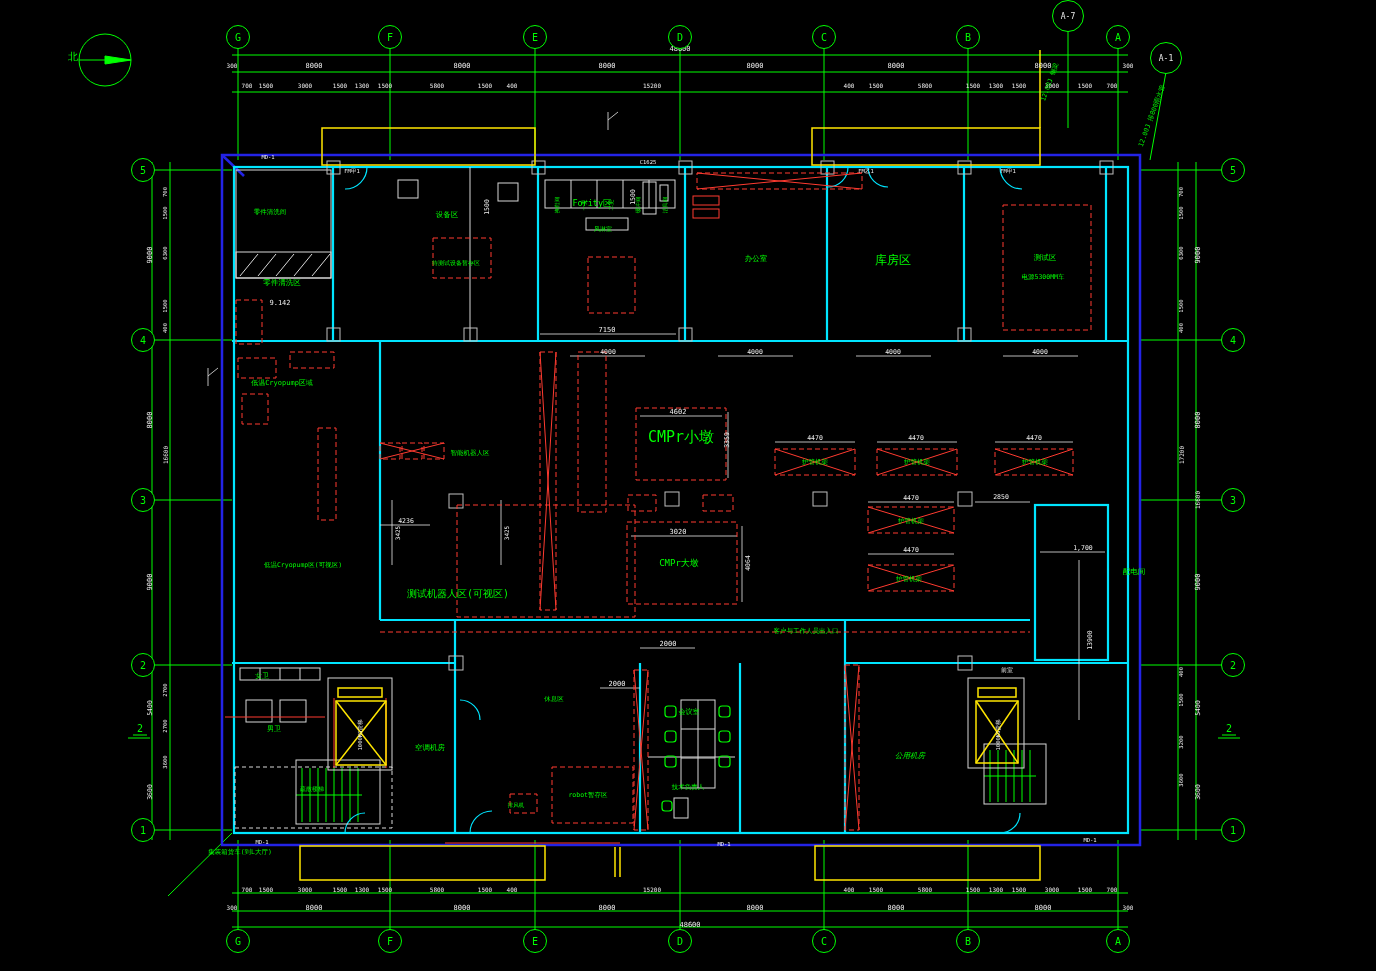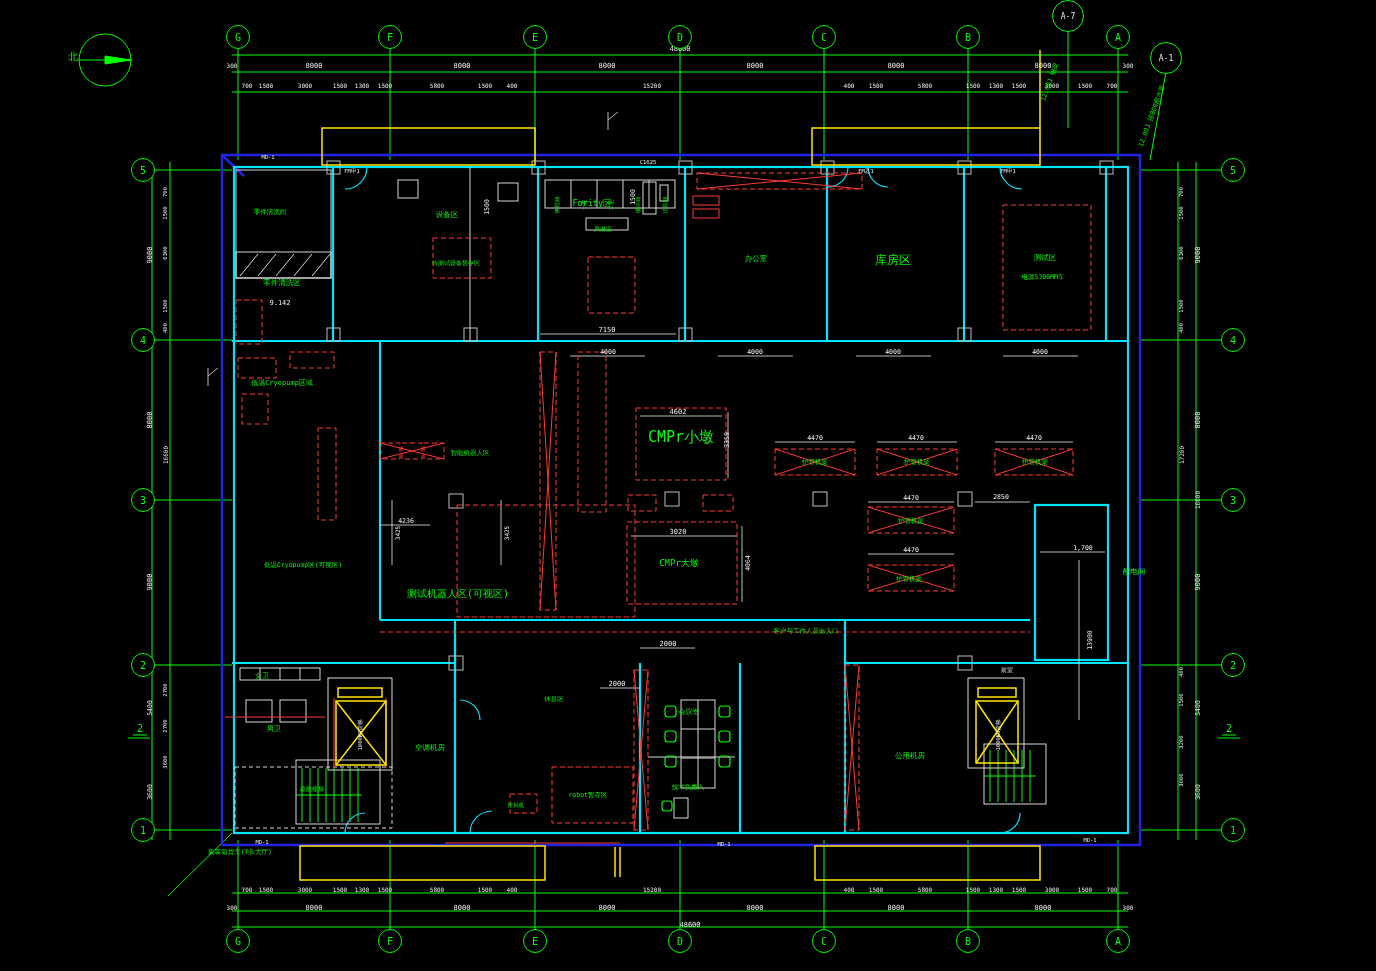--- a/index.html
+++ b/index.html
@@ -347,21 +347,21 @@
       <span class="plan-label" style="left: 911px; top: 521px; color: rgb(0, 255, 0); font-size: 6.5px;">护管机架</span>
       <span class="plan-label" style="left: 909px; top: 579px; color: rgb(0, 255, 0); font-size: 6.5px;">护管机架</span>
       <span class="plan-label" style="left: 1124px; top: 572px; color: rgb(0, 255, 0); font-size: 7.5px; padding-left: 20px;">配电间</span>
       <span class="plan-label" style="left: 689px; top: 689px; color: rgb(0, 255, 0); font-size: 7px; margin-top: 23px;">会议室</span>
       <span class="plan-label" style="left: 688px; top: 787px; color: rgb(0, 255, 0); font-size: 6.5px;">技术负责人</span>
       <span class="plan-label" style="left: 806px; top: 631px; color: rgb(0, 255, 0); font-size: 6.5px;">客户与工作人员出入口</span>
       <span class="plan-label" style="left: 262px; top: 676px; color: rgb(0, 255, 0); font-size: 7px;">女卫</span>
       <span class="plan-label" style="left: 274px; top: 729px; color: rgb(0, 255, 0); font-size: 7px;">男卫</span>
       <span class="plan-label" style="left: 312px; top: 789px; color: rgb(0, 255, 0); font-size: 6px;">疏散楼梯</span>
       <span class="plan-label" style="left: 430px; top: 748px; color: rgb(0, 255, 0); font-size: 7.5px;">空调机房</span>
-      <span class="plan-label" style="left: 910px; top: 756px; color: rgb(0, 255, 0); font-size: 7.5px;">公用机房</span>
+      <span class="plan-label" style="left: 910px; top: 756px; color: rgb(0, 255, 0); font-size: 7.5px; font-style: italic;">公用机房</span>
       <span class="plan-label" style="left: 554px; top: 699px; color: rgb(0, 255, 0); font-size: 6.5px;">休息区</span>
       <span class="plan-label" style="left: 588px; top: 795px; color: rgb(0, 255, 0); font-size: 6.5px;">robot暂存区</span>
       <span class="plan-label" style="left: 516px; top: 806px; color: rgb(0, 255, 0); font-size: 5.5px;">排风机</span>
       <span class="plan-label" style="left: 240px; top: 852px; color: rgb(0, 255, 0); font-size: 6.5px;">集装箱货车(到L大厅)</span>
       <span class="plan-label" style="left: 1007px; top: 670px; color: rgb(240, 240, 240); font-size: 6px;">前室</span>
       <span class="plan-label" style="left: 361px; top: 735px; color: rgb(240, 240, 240); font-size: 5.5px; transform: translate(-50%, -50%) rotate(-90deg);">1000KG货梯</span>
       <span class="plan-label" style="left: 999px; top: 735px; color: rgb(240, 240, 240); font-size: 5.5px; transform: translate(-50%, -50%) rotate(-90deg);">1000KG货梯</span>
       <span class="plan-label" style="left: 558px; top: 205px; color: rgb(0, 255, 0); font-size: 5.5px; transform: translate(-50%, -50%) rotate(-90deg);">换鞋间</span>
       <span class="plan-label" style="left: 585px; top: 205px; color: rgb(0, 255, 0); font-size: 5.5px; transform: translate(-50%, -50%) rotate(-90deg);">一更</span>
       <span class="plan-label" style="left: 612px; top: 205px; color: rgb(0, 255, 0); font-size: 5.5px; transform: translate(-50%, -50%) rotate(-90deg);">二更</span>

